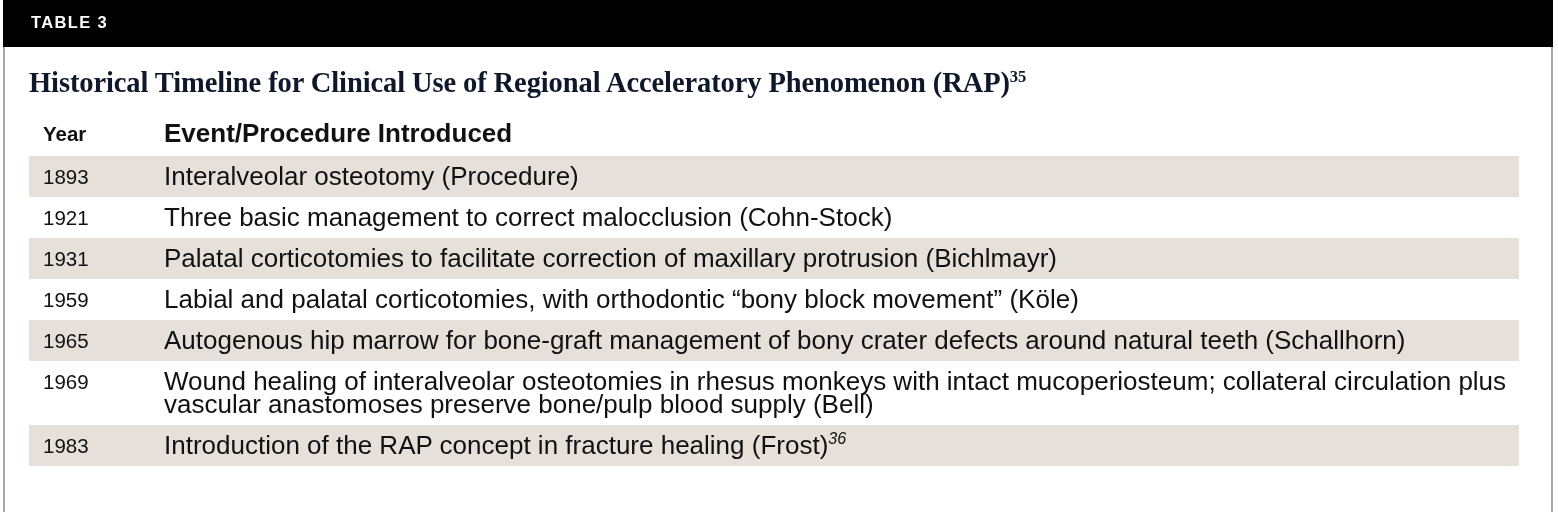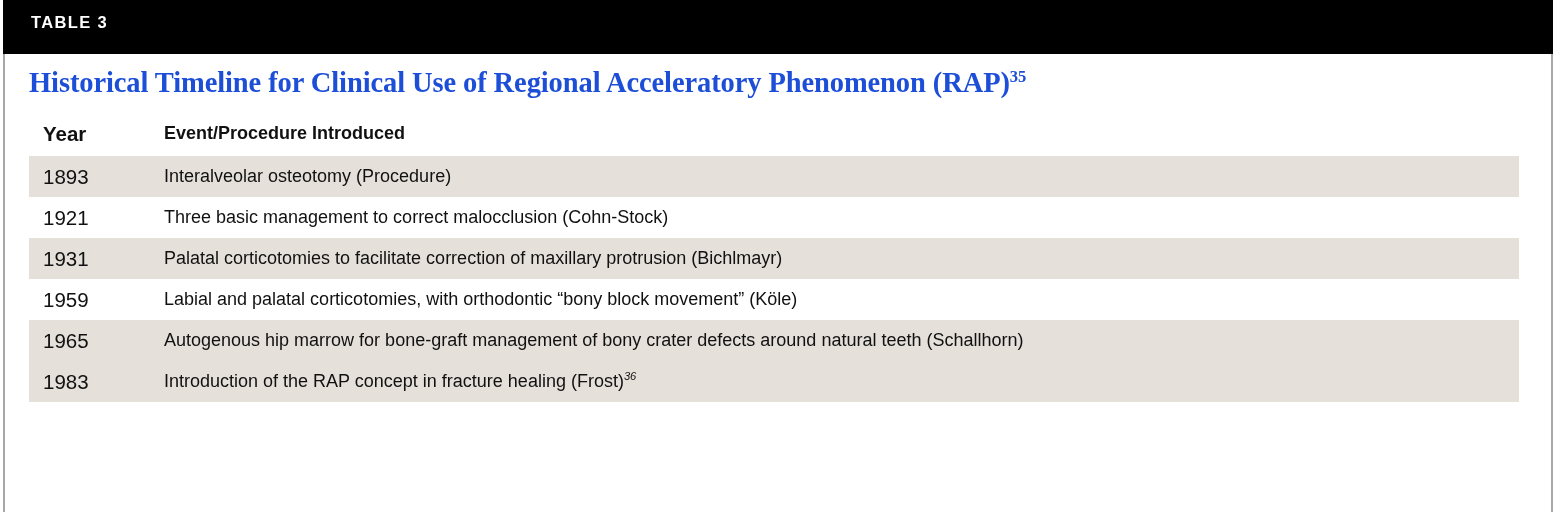--- a/index.html
+++ b/index.html
@@ -33,21 +33,21 @@
   }
   .edge-rule-left  { left: 3px; }
   .edge-rule-right { left: 1551px; }
 
   
   .table-banner {
     position: absolute;
     left: 3px;
     top: 0;
     width: 1550px;
-    height: 54px;
+    height: 47px;
     background: #000000;
     box-sizing: border-box;
   }
   .table-banner-label {
     position: absolute;
     left: 28px;
     top: 14px;
     color: #ffffff;
     font-family: "Liberation Sans", sans-serif;
     font-size: 16.5px;
@@ -56,21 +56,21 @@
     line-height: 1;
     white-space: nowrap;
   }
 
   
   .table-title {
     position: absolute;
     left: 29px;
     top: 68px;
     margin: 0;
-    color: #1d4ed8;
+    color: #0f172a;
     font-family: "Liberation Serif", serif;
     font-size: 28.5px;
     font-weight: 700;
     line-height: 1.08;
     white-space: nowrap;
     letter-spacing: -0.1px;
   }
   .table-title sup {
     font-size: 0.58em;
     vertical-align: super;
@@ -107,21 +107,21 @@
     line-height: 23px;
     white-space: nowrap;
   }
 
   .cell-event {
     flex: 1 1 auto;
     box-sizing: border-box;
     padding: 9px 12px 9px 23px;
     color: #111111;
     font-family: "Liberation Sans", sans-serif;
-    font-size: 18px;
+    font-size: 26px;
     font-weight: 400;
     line-height: 23px;
   }
   .cell-event sup {
     font-size: 0.62em;
     vertical-align: super;
     line-height: 0;
     font-style: italic;
   }
 
@@ -184,20 +184,24 @@
     <div class="trow plain">
       <div class="cell-year">1959</div>
       <div class="cell-event"><span>Labial and palatal corticotomies, with orthodontic “bony block movement” (Köle)</span><sup></sup></div>
     </div>
 
     <div class="trow shaded">
       <div class="cell-year">1965</div>
       <div class="cell-event"><span>Autogenous hip marrow for bone-graft management of bony crater defects around natural teeth (Schallhorn)</span><sup></sup></div>
     </div>
 
+    <div class="trow plain">
+      <div class="cell-year">1969</div>
+      <div class="cell-event"><span>Wound healing of interalveolar osteotomies in rhesus monkeys with intact mucoperiosteum; collateral circulation plus vascular anastomoses preserve bone/pulp blood supply (Bell)</span><sup></sup></div>
+    </div>
 
     <div class="trow shaded">
       <div class="cell-year">1983</div>
       <div class="cell-event"><span>Introduction of the RAP concept in fracture healing (Frost)</span><sup>36</sup></div>
     </div>
 
   </div>
 </div>
 
 </body></html>

